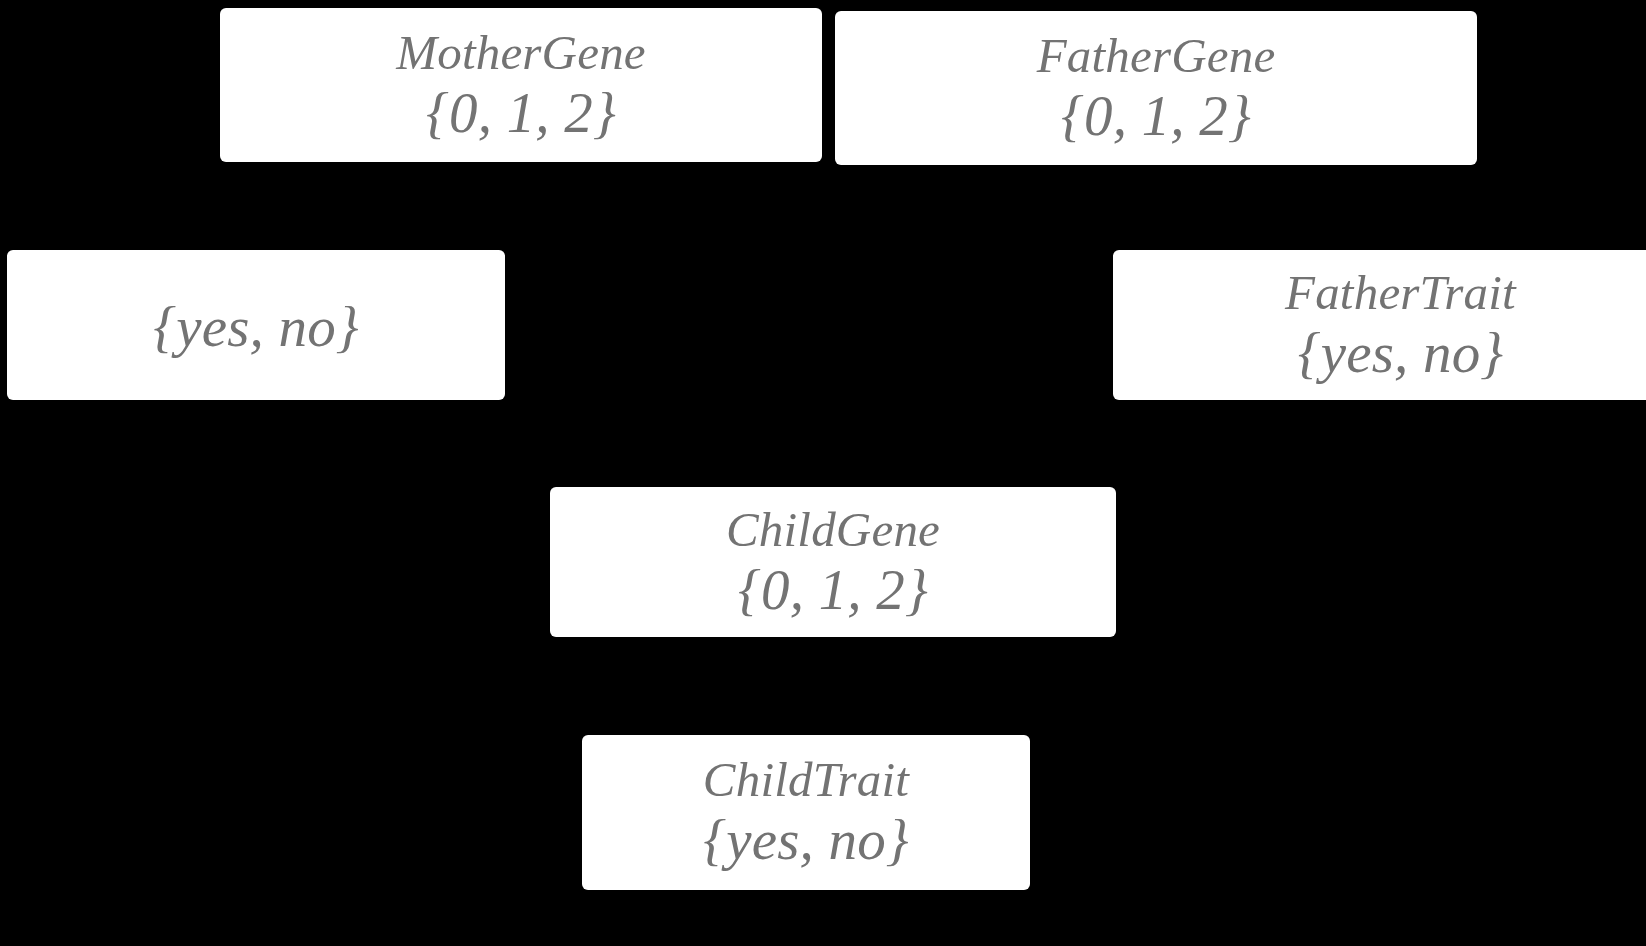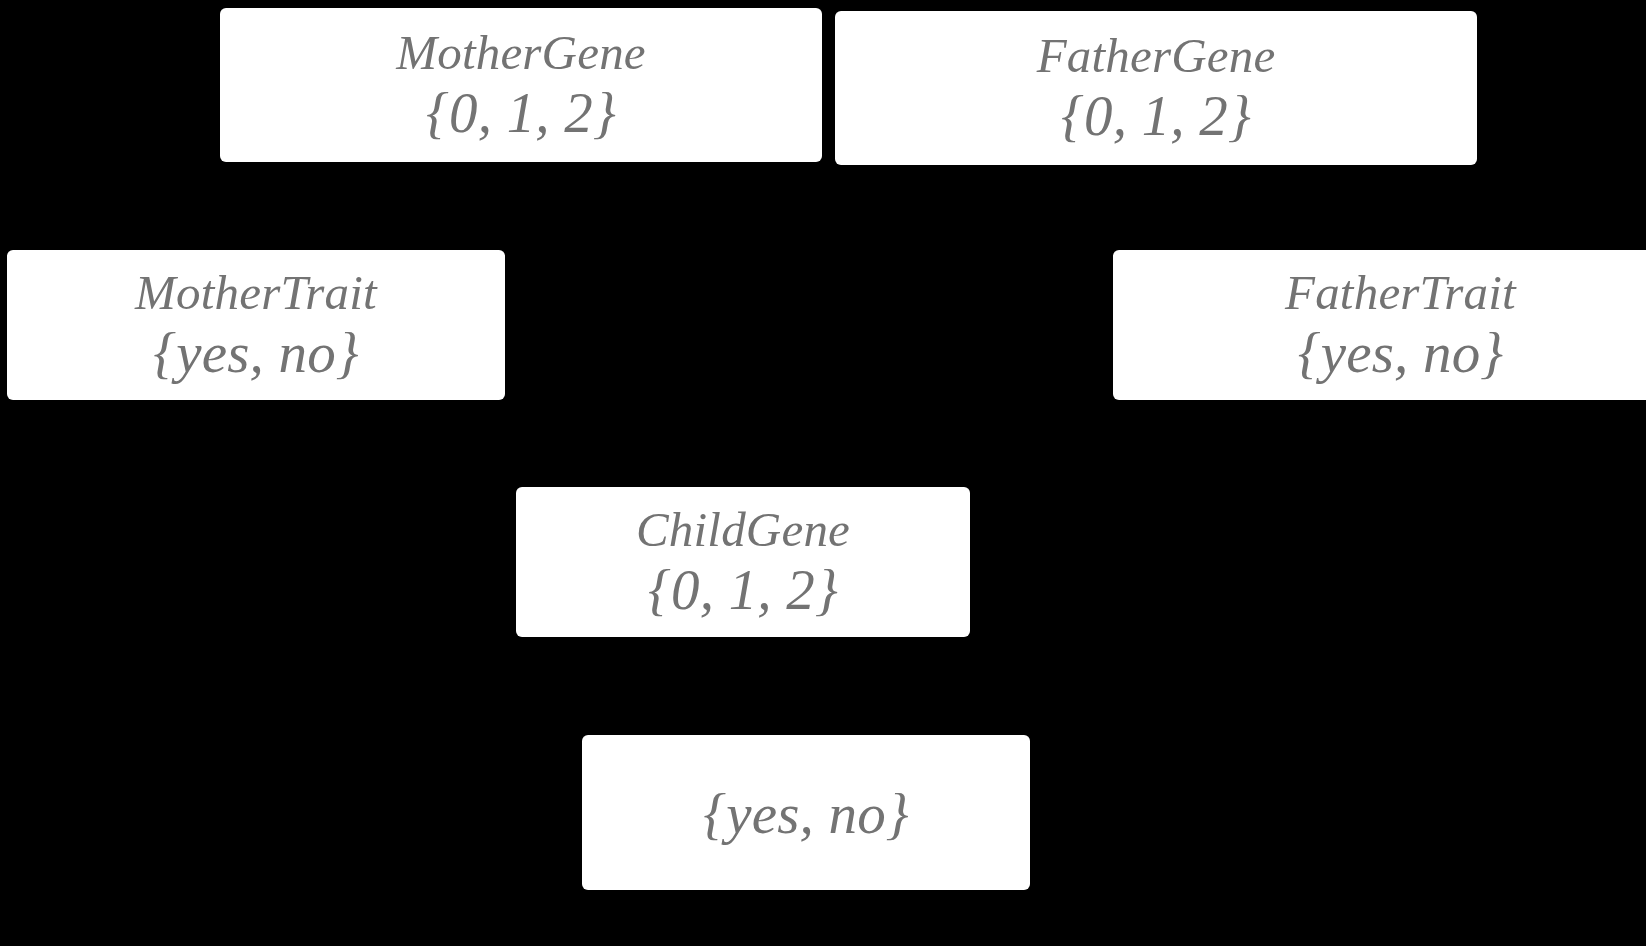--- a/index.html
+++ b/index.html
@@ -41,50 +41,50 @@
     letter-spacing: 0.2px;
     white-space: nowrap;
     margin-top: 4px;
   }
 
   
   #node-mother-gene  { left: 220px;  top: 8px;   width: 602px; height: 154px; }
   #node-father-gene  { left: 835px;  top: 11px;   width: 642px; height: 154px; }
   #node-mother-trait { left: 7px;    top: 250px; width: 498px; height: 150px; }
   #node-father-trait { left: 1113px; top: 250px; width: 575px; height: 150px; }
-  #node-child-gene   { left: 516px;  top: 487px; width: 454px; height: 150px; }
+  #node-child-gene   { left: 550px;  top: 487px; width: 566px; height: 150px; }
   #node-child-trait  { left: 582px;  top: 735px; width: 448px; height: 155px; }
 </style>
 </head>
 <body>
 
 <div id="canvas">
 
   <div class="node" id="node-mother-gene">
     <div class="node-name">MotherGene</div>
     <div class="node-domain">{0, 1, 2}</div>
   </div>
 
   <div class="node" id="node-father-gene">
     <div class="node-name">FatherGene</div>
     <div class="node-domain">{0, 1, 2}</div>
   </div>
 
   <div class="node" id="node-mother-trait">
-    <div class="node-name">MotherTrait</div>
     <div class="node-domain">{yes, no}</div>
   </div>
 
   <div class="node" id="node-father-trait">
     <div class="node-name">FatherTrait</div>
     <div class="node-domain">{yes, no}</div>
   </div>
 
   <div class="node" id="node-child-gene">
     <div class="node-name">ChildGene</div>
     <div class="node-domain">{0, 1, 2}</div>
   </div>
 
   <div class="node" id="node-child-trait">
+    <div class="node-name">ChildTrait</div>
     <div class="node-domain">{yes, no}</div>
   </div>
 
 </div>
 
 </body></html>

